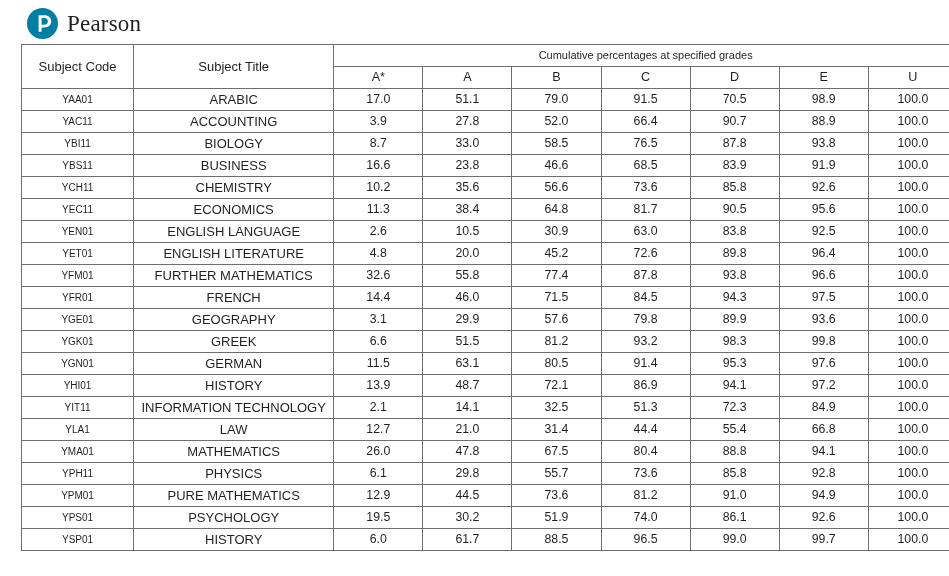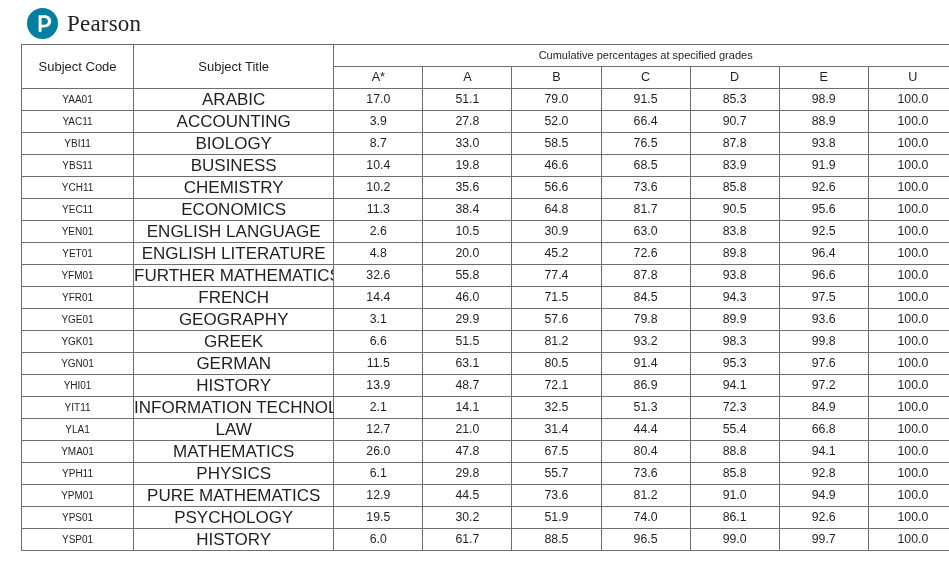--- a/index.html
+++ b/index.html
@@ -73,21 +73,21 @@
     font-size: 11px;
     height: 24px;
     line-height: 24px;
   }
   th.grade-col {
     font-size: 12.6px;
     height: 22px;
     line-height: 22px;
   }
   td.code-cell { font-size: 10px; }
-  td.title-cell { font-size: 17px; }
+  td.title-cell { font-size: 13px; }
   td.num-cell { font-size: 12.3px; }
 
   col.c-code  { width: 112px; }
   col.c-title { width: 200px; }
   col.c-grade { width: 89px; }
 </style>
 </head>
 <body>
 
 <div class="page">
@@ -135,21 +135,21 @@
         </tr>
       </thead>
       <tbody id="grades-body">
           <tr>
             <td class="code-cell">YAA01</td>
             <td class="title-cell">ARABIC</td>
             <td class="num-cell">17.0</td>
             <td class="num-cell">51.1</td>
             <td class="num-cell">79.0</td>
             <td class="num-cell">91.5</td>
-            <td class="num-cell">85.3</td>
+            <td class="num-cell">70.5</td>
             <td class="num-cell">98.9</td>
             <td class="num-cell">100.0</td>
           </tr>
           <tr>
             <td class="code-cell">YAC11</td>
             <td class="title-cell">ACCOUNTING</td>
             <td class="num-cell">3.9</td>
             <td class="num-cell">27.8</td>
             <td class="num-cell">52.0</td>
             <td class="num-cell">66.4</td>
@@ -164,22 +164,22 @@
             <td class="num-cell">33.0</td>
             <td class="num-cell">58.5</td>
             <td class="num-cell">76.5</td>
             <td class="num-cell">87.8</td>
             <td class="num-cell">93.8</td>
             <td class="num-cell">100.0</td>
           </tr>
           <tr>
             <td class="code-cell">YBS11</td>
             <td class="title-cell">BUSINESS</td>
-            <td class="num-cell">10.4</td>
-            <td class="num-cell">19.8</td>
+            <td class="num-cell">16.6</td>
+            <td class="num-cell">23.8</td>
             <td class="num-cell">46.6</td>
             <td class="num-cell">68.5</td>
             <td class="num-cell">83.9</td>
             <td class="num-cell">91.9</td>
             <td class="num-cell">100.0</td>
           </tr>
           <tr>
             <td class="code-cell">YCH11</td>
             <td class="title-cell">CHEMISTRY</td>
             <td class="num-cell">10.2</td>

